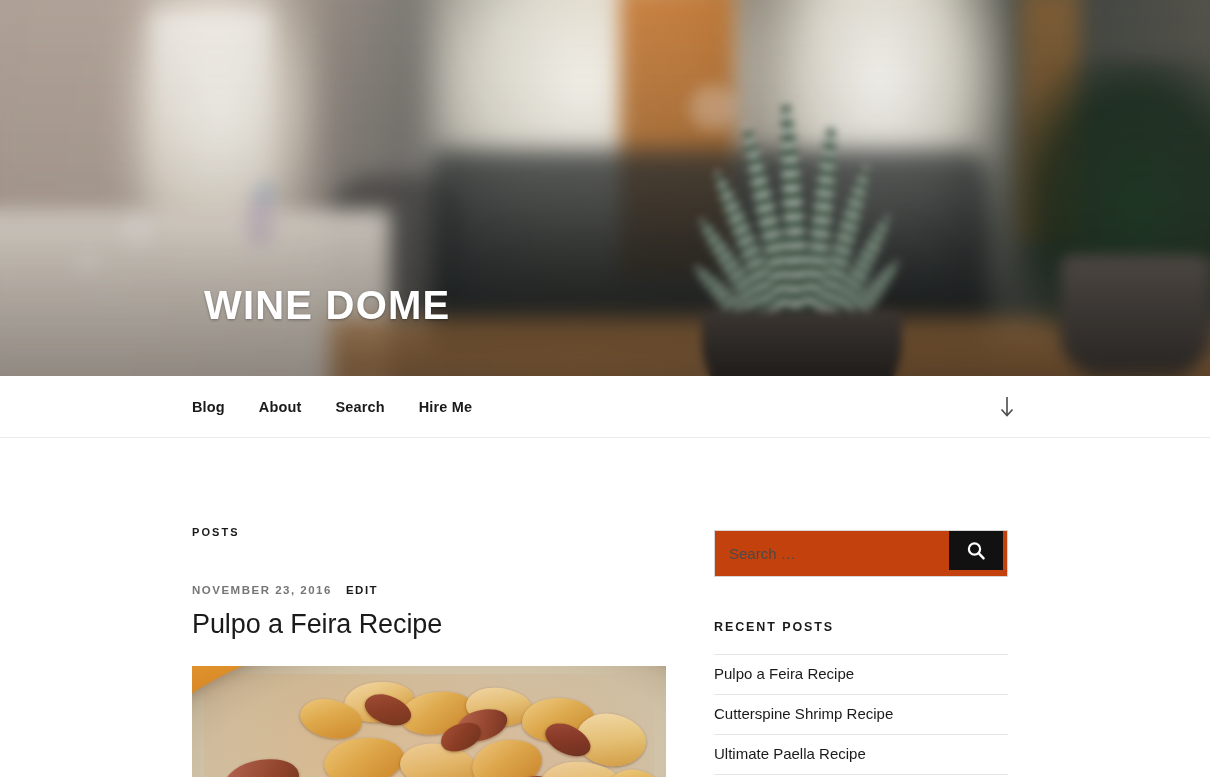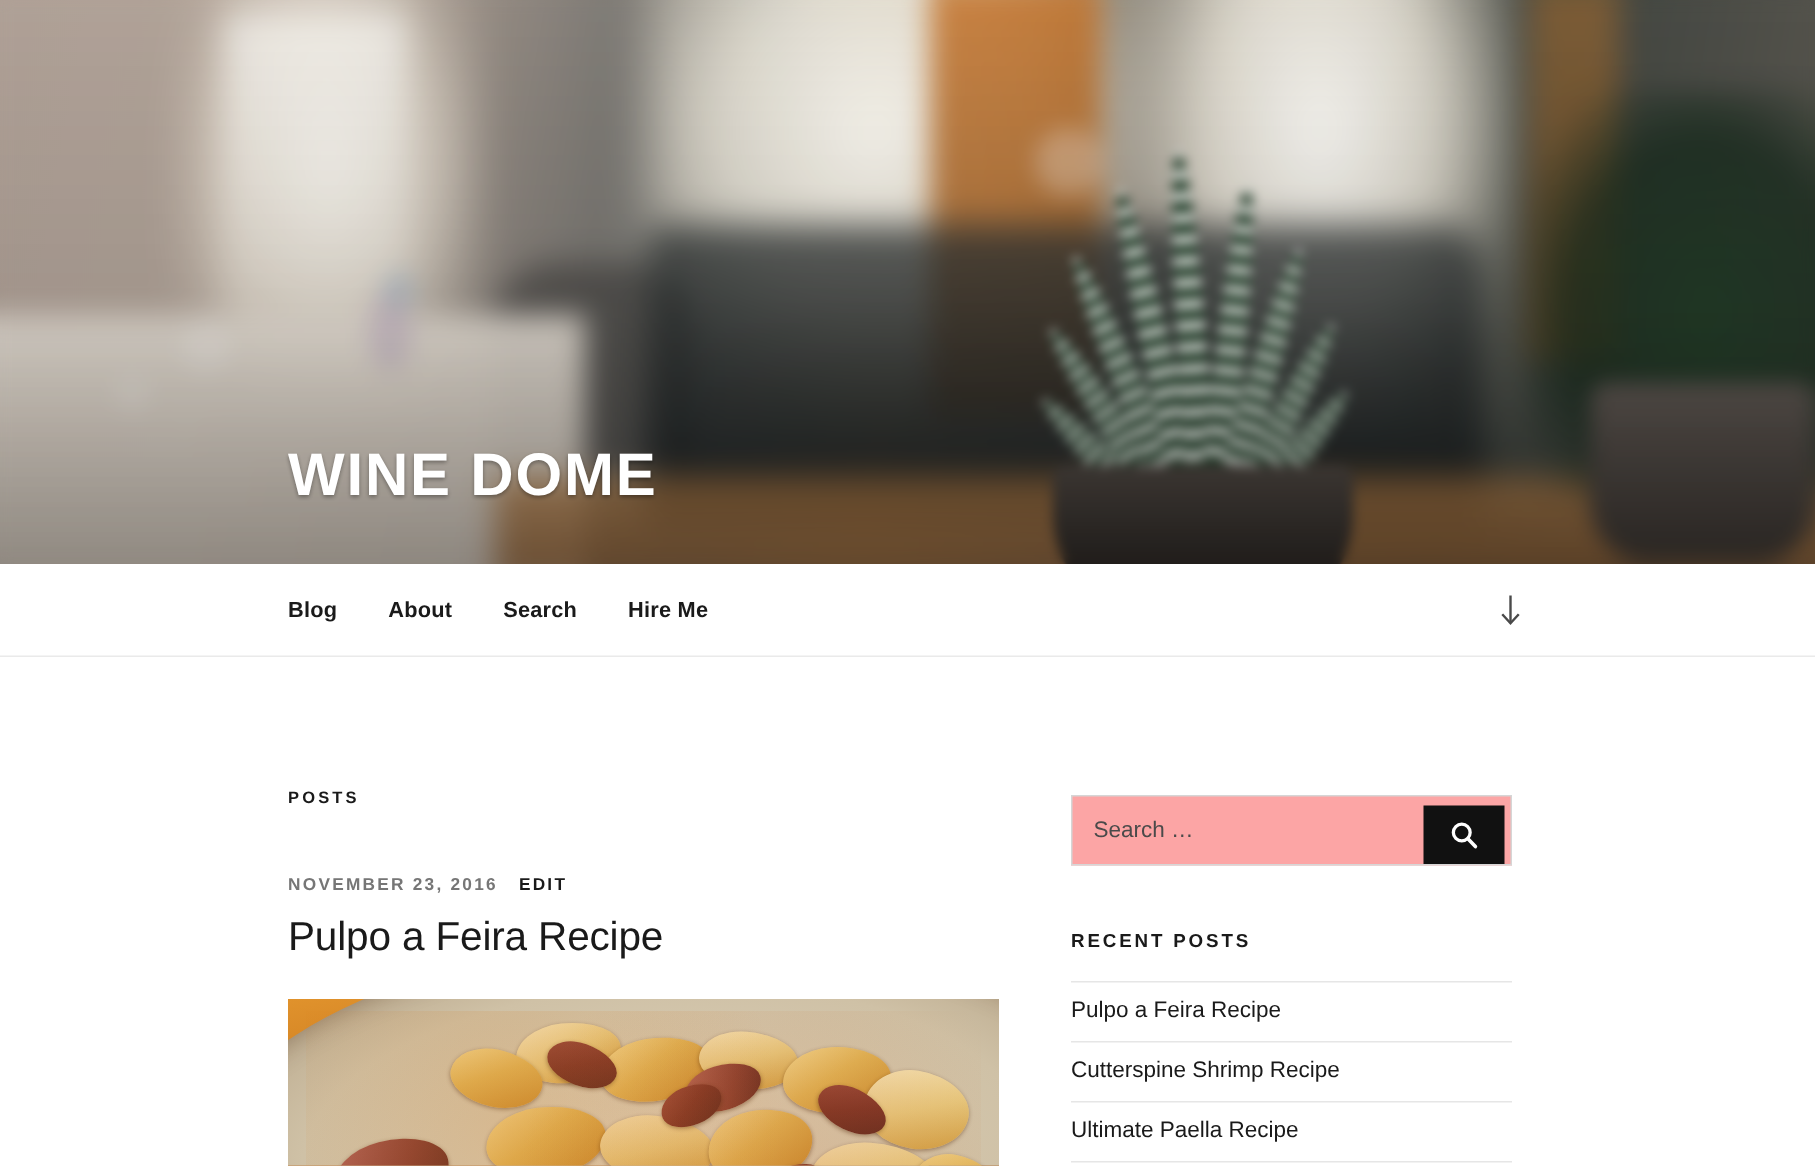--- a/index.html
+++ b/index.html
@@ -173,21 +173,21 @@
     position: absolute; inset: 0;
     background: linear-gradient(180deg, rgba(0,0,0,0.02) 0%, rgba(0,0,0,0.10) 55%, rgba(0,0,0,0.30) 100%);
   }
 
   .hero-text {
     position: absolute;
     left: 192px; bottom: 38px;
     z-index: 5;
   }
   .site-title {
-    margin: 0;
+    margin: 12px;
     font-size: 40px;
     font-weight: 700;
     letter-spacing: 1.2px;
     color: #ffffff;
     line-height: 1.05;
     text-shadow: 0 1px 3px rgba(0,0,0,.35);
   }
   .site-tagline {
     margin: 7px 0 0 0;
     font-size: 15px;
@@ -317,23 +317,23 @@
     pointer-events: none;
   }
 
   
   .search-form {
     margin-top: 92px;
     position: relative;
     width: 294px;
     height: 47px;
     border: 1px solid #d6d6d6;
-    background: #fca5a5;
+    background: #c2410c;
     display: flex;
-    align-items: flex-end;
+    align-items: flex-start;
   }
   .search-input {
     flex: 1;
     height: 100%;
     border: 0;
     outline: none;
     background: transparent;
     padding: 0 14px;
     font-family: "Liberation Sans", sans-serif;
     font-size: 15px;

